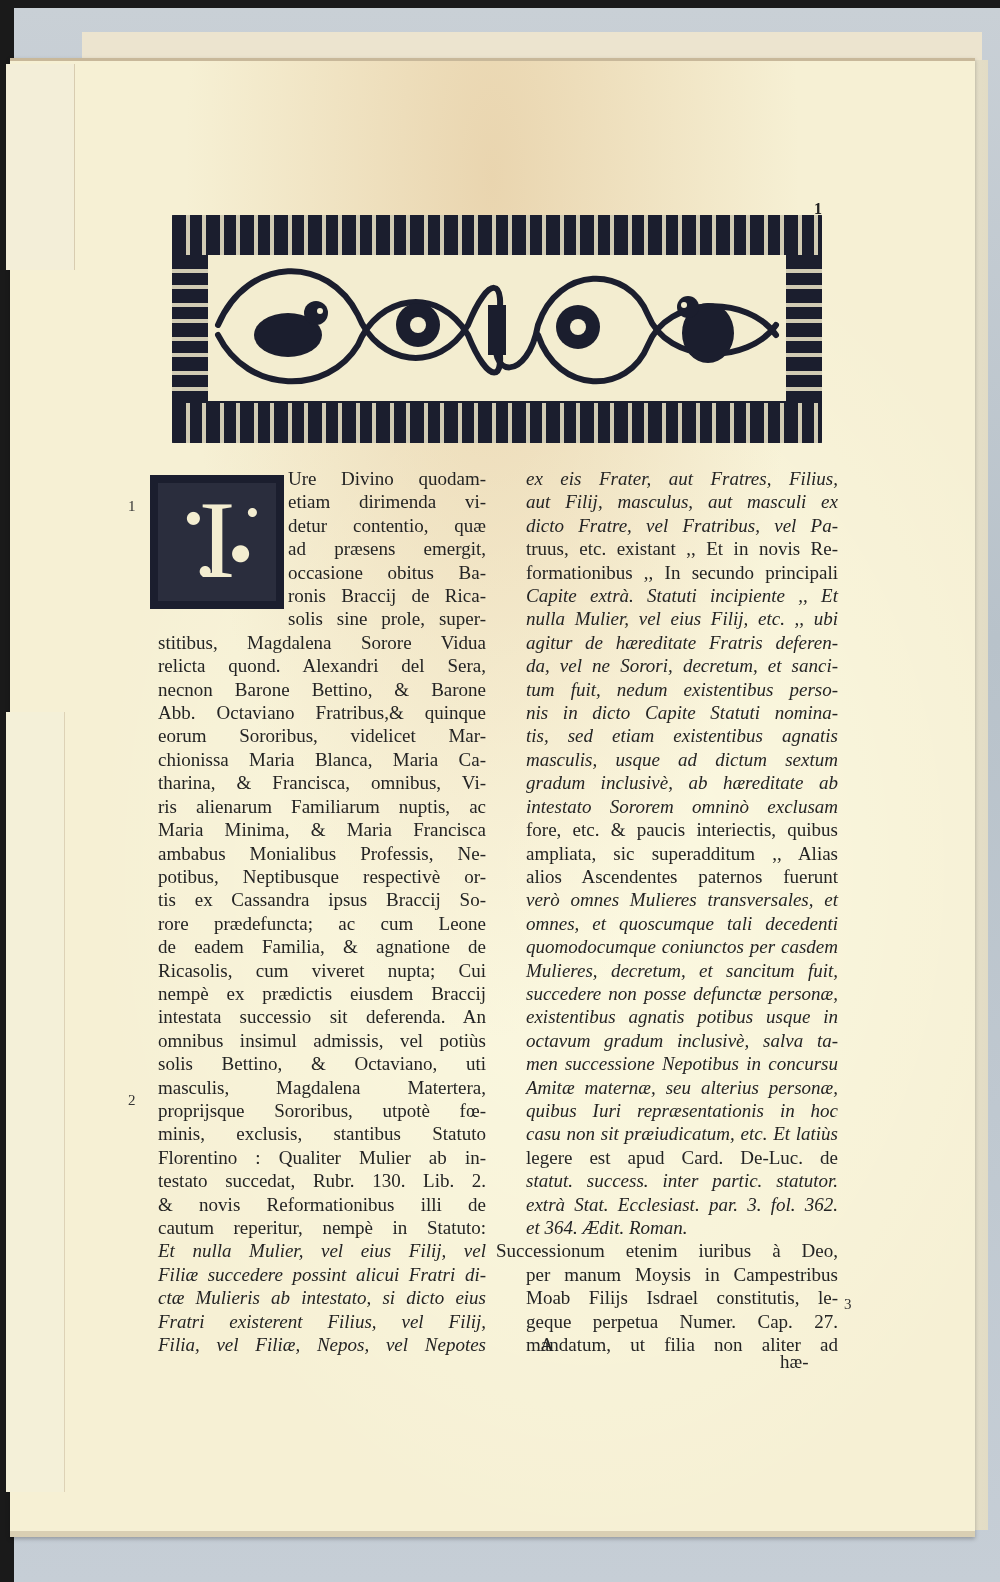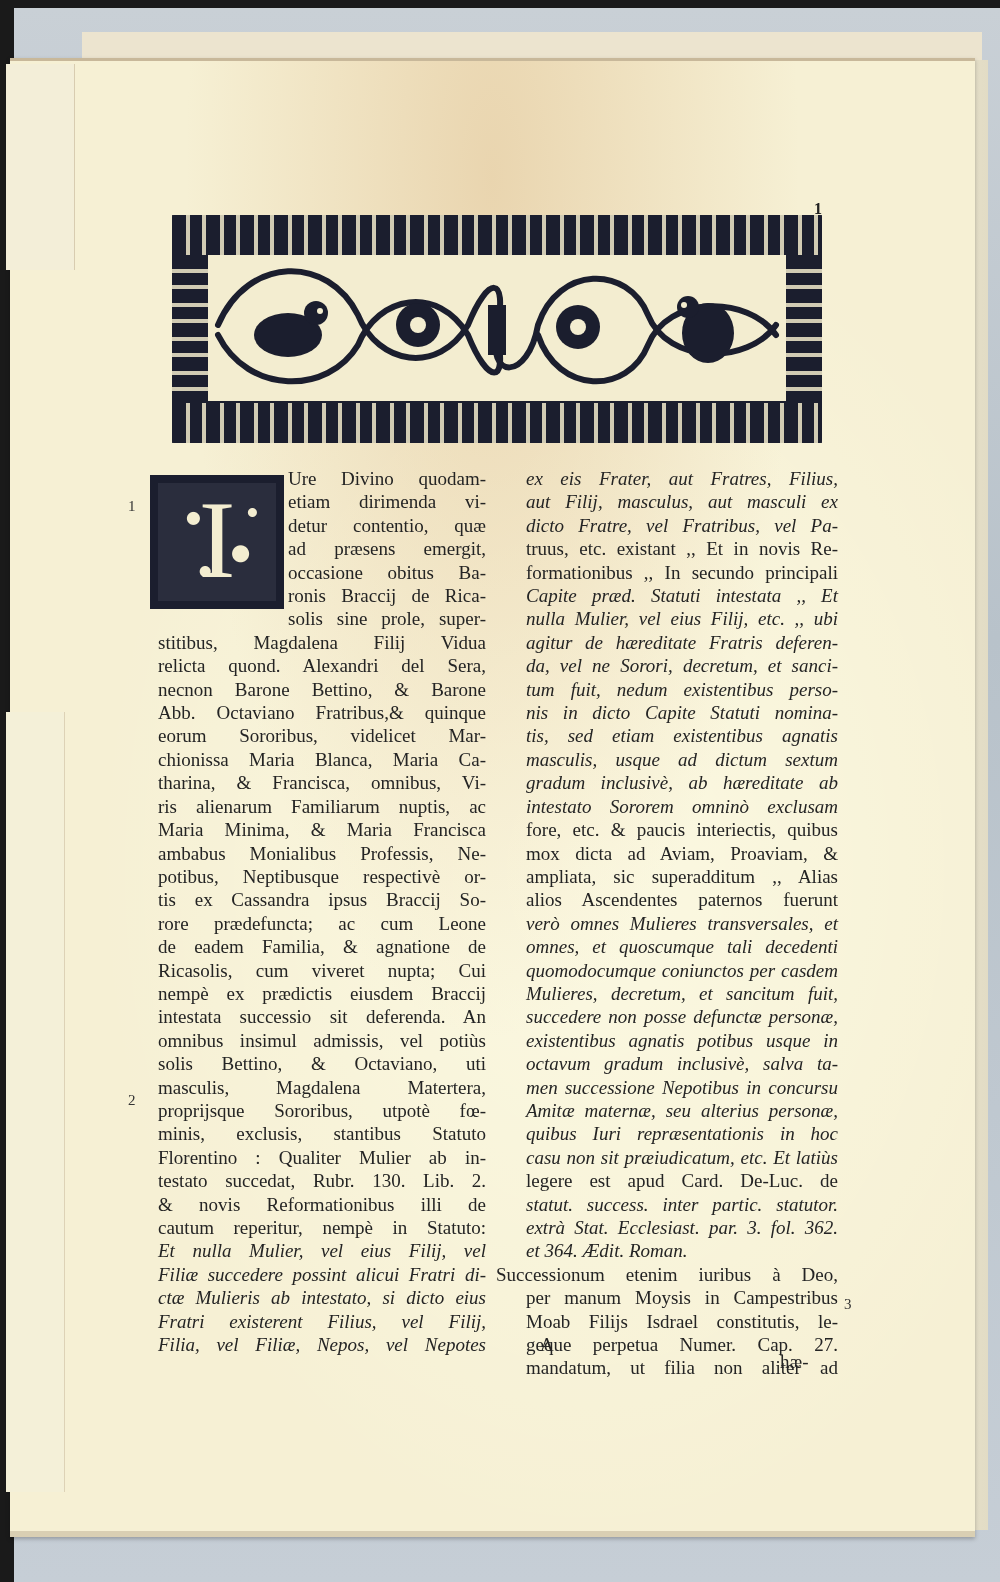--- a/index.html
+++ b/index.html
@@ -160,21 +160,21 @@
 <div class="margin-note" style="left:844px; top:1296px;">3</div>
 
 <div class="column col-left">
   <span class="ln indent">Ure Divino quodam-</span>
   <span class="ln indent">etiam dirimenda vi-</span>
   <span class="ln indent">detur contentio, quæ</span>
   <span class="ln indent">ad præsens emergit,</span>
   <span class="ln indent">occasione obitus Ba-</span>
   <span class="ln indent">ronis Braccij de Rica-</span>
   <span class="ln indent">solis sine prole, super-</span>
-  <span class="ln">stitibus, Magdalena Filij Vidua</span>
+  <span class="ln">stitibus, Magdalena Sorore Vidua</span>
   <span class="ln">relicta quond. Alexandri del Sera,</span>
   <span class="ln">necnon Barone Bettino, &amp; Barone</span>
   <span class="ln">Abb. Octaviano Fratribus,&amp; quinque</span>
   <span class="ln">eorum Sororibus, videlicet Mar-</span>
   <span class="ln">chionissa Maria Blanca, Maria Ca-</span>
   <span class="ln">tharina, &amp; Francisca, omnibus, Vi-</span>
   <span class="ln">ris alienarum Familiarum nuptis, ac</span>
   <span class="ln">Maria Minima, &amp; Maria Francisca</span>
   <span class="ln">ambabus Monialibus Professis, Ne-</span>
   <span class="ln">potibus, Neptibusque respectivè or-</span>
@@ -199,32 +199,31 @@
   <span class="ln it">Fratri existerent Filius, vel Filij,</span>
   <span class="ln it">Filia, vel Filiæ, Nepos, vel Nepotes</span>
 </div>
 
 <div class="column col-right">
   <span class="ln it">ex eis Frater, aut Fratres, Filius,</span>
   <span class="ln it">aut Filij, masculus, aut masculi ex</span>
   <span class="ln it">dicto Fratre, vel Fratribus, vel Pa-</span>
   <span class="ln">truus, etc. existant ,, Et in novis Re-</span>
   <span class="ln">formationibus ,, In secundo principali</span>
-  <span class="ln it">Capite præd. Statuti intestata ,, Et</span>
+  <span class="ln it">Capite extrà. Statuti incipiente ,, Et</span>
   <span class="ln it">nulla Mulier, vel eius Filij, etc. ,, ubi</span>
   <span class="ln it">agitur de hæreditate Fratris deferen-</span>
   <span class="ln it">da, vel ne Sorori, decretum, et sanci-</span>
   <span class="ln it">tum fuit, nedum existentibus perso-</span>
   <span class="ln it">nis in dicto Capite Statuti nomina-</span>
   <span class="ln it">tis, sed etiam existentibus agnatis</span>
   <span class="ln it">masculis, usque ad dictum sextum</span>
   <span class="ln it">gradum inclusivè, ab hæreditate ab</span>
   <span class="ln it">intestato Sororem omninò exclusam</span>
   <span class="ln">fore, etc. &amp; paucis interiectis, quibus</span>
-  <span class="ln">mox dicta ad Aviam, Proaviam, &amp;</span>
   <span class="ln">ampliata, sic superadditum ,, Alias</span>
   <span class="ln">alios Ascendentes paternos fuerunt</span>
   <span class="ln it">verò omnes Mulieres transversales, et</span>
   <span class="ln it">omnes, et quoscumque tali decedenti</span>
   <span class="ln it">quomodocumque coniunctos per casdem</span>
   <span class="ln it">Mulieres, decretum, et sancitum fuit,</span>
   <span class="ln it">succedere non posse defunctæ personæ,</span>
   <span class="ln it">existentibus agnatis potibus usque in</span>
   <span class="ln it">octavum gradum inclusivè, salva ta-</span>
   <span class="ln it">men successione Nepotibus in concursu</span>

